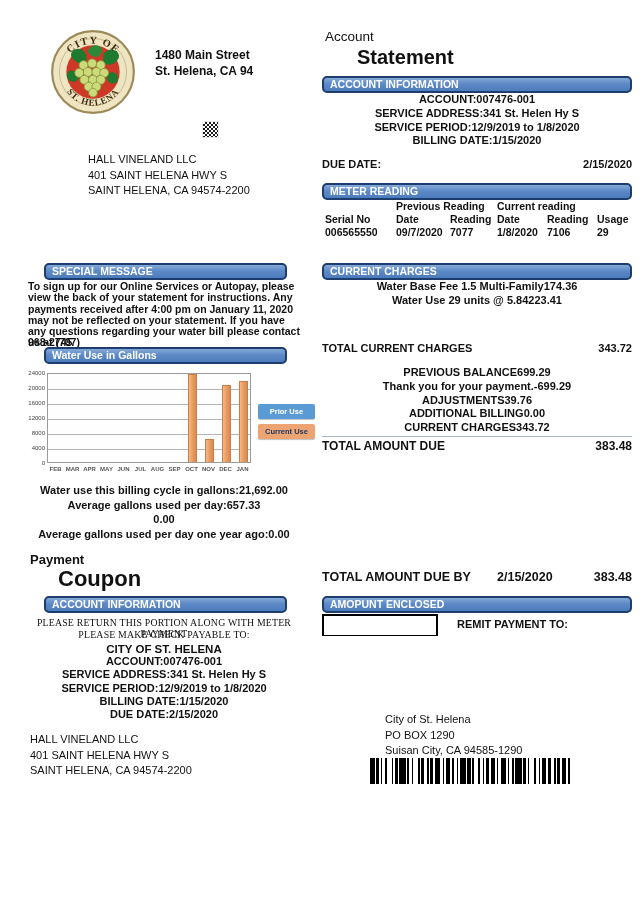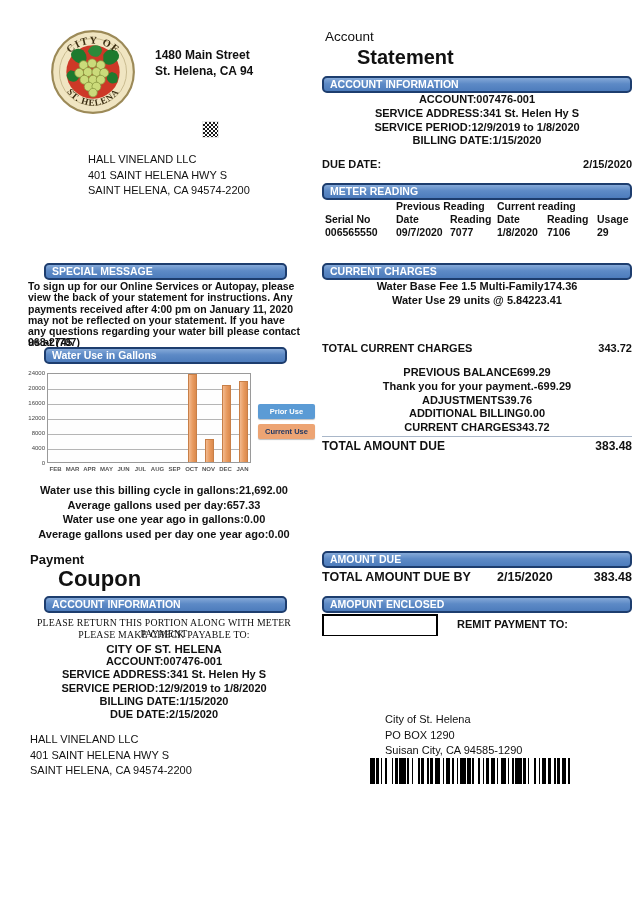--- a/index.html
+++ b/index.html
@@ -246,21 +246,20 @@
   <div class="rows" style="left:28px; top:483px; width:272px;">
     <div class="r" style="height:14.5px; line-height:14.5px;">
       <span>Water use this billing cycle in gallons:</span>
       <span>21,692.00</span>
     </div>
     <div class="r" style="height:14.5px; line-height:14.5px;">
       <span>Average gallons used per day:</span>
       <span>657.33</span>
     </div>
     <div class="r" style="height:14.5px; line-height:14.5px;">
-      <span>Water use one year ago in gallons:</span>
       <span>0.00</span>
     </div>
     <div class="r" style="height:14.5px; line-height:14.5px;">
       <span>Average gallons used per day one year ago:</span>
       <span>0.00</span>
     </div>
   </div>
 
   <div class="abs" style="left:30px; top:552px; font-size:13px; font-weight:bold;">Payment</div>
   <div class="abs" style="left:58px; top:566px; font-size:22px; font-weight:bold;">Coupon</div>
@@ -292,21 +291,20 @@
       <span>2/15/2020</span>
     </div>
   </div>
 
   <div class="abs addr" style="left:30px; top:732px;">
     <div>HALL VINELAND LLC</div>
     <div>401 SAINT HELENA HWY S</div>
     <div>SAINT HELENA, CA 94574-2200</div>
   </div>
 
-  <div class="bar bar-right" style="top:551px;">AMOUNT DUE</div>
   <div class="abs big-money" style="left:322px; top:570px;">TOTAL AMOUNT DUE BY</div>
   <div class="abs big-money" style="left:497px; top:570px;">2/15/2020</div>
   <div class="abs big-money" style="left:322px; top:570px; width:310px; text-align:right;">383.48</div>
 
   <div class="bar bar-right" style="top:596px;">AMOPUNT ENCLOSED</div>
   <div class="amt-box" style="left:322px; top:614px;">
     <input type="text" value="" style="">
   </div>
   <div class="abs" style="left:457px; top:618px; font-size:11px; font-weight:bold;">REMIT PAYMENT TO:</div>
 

